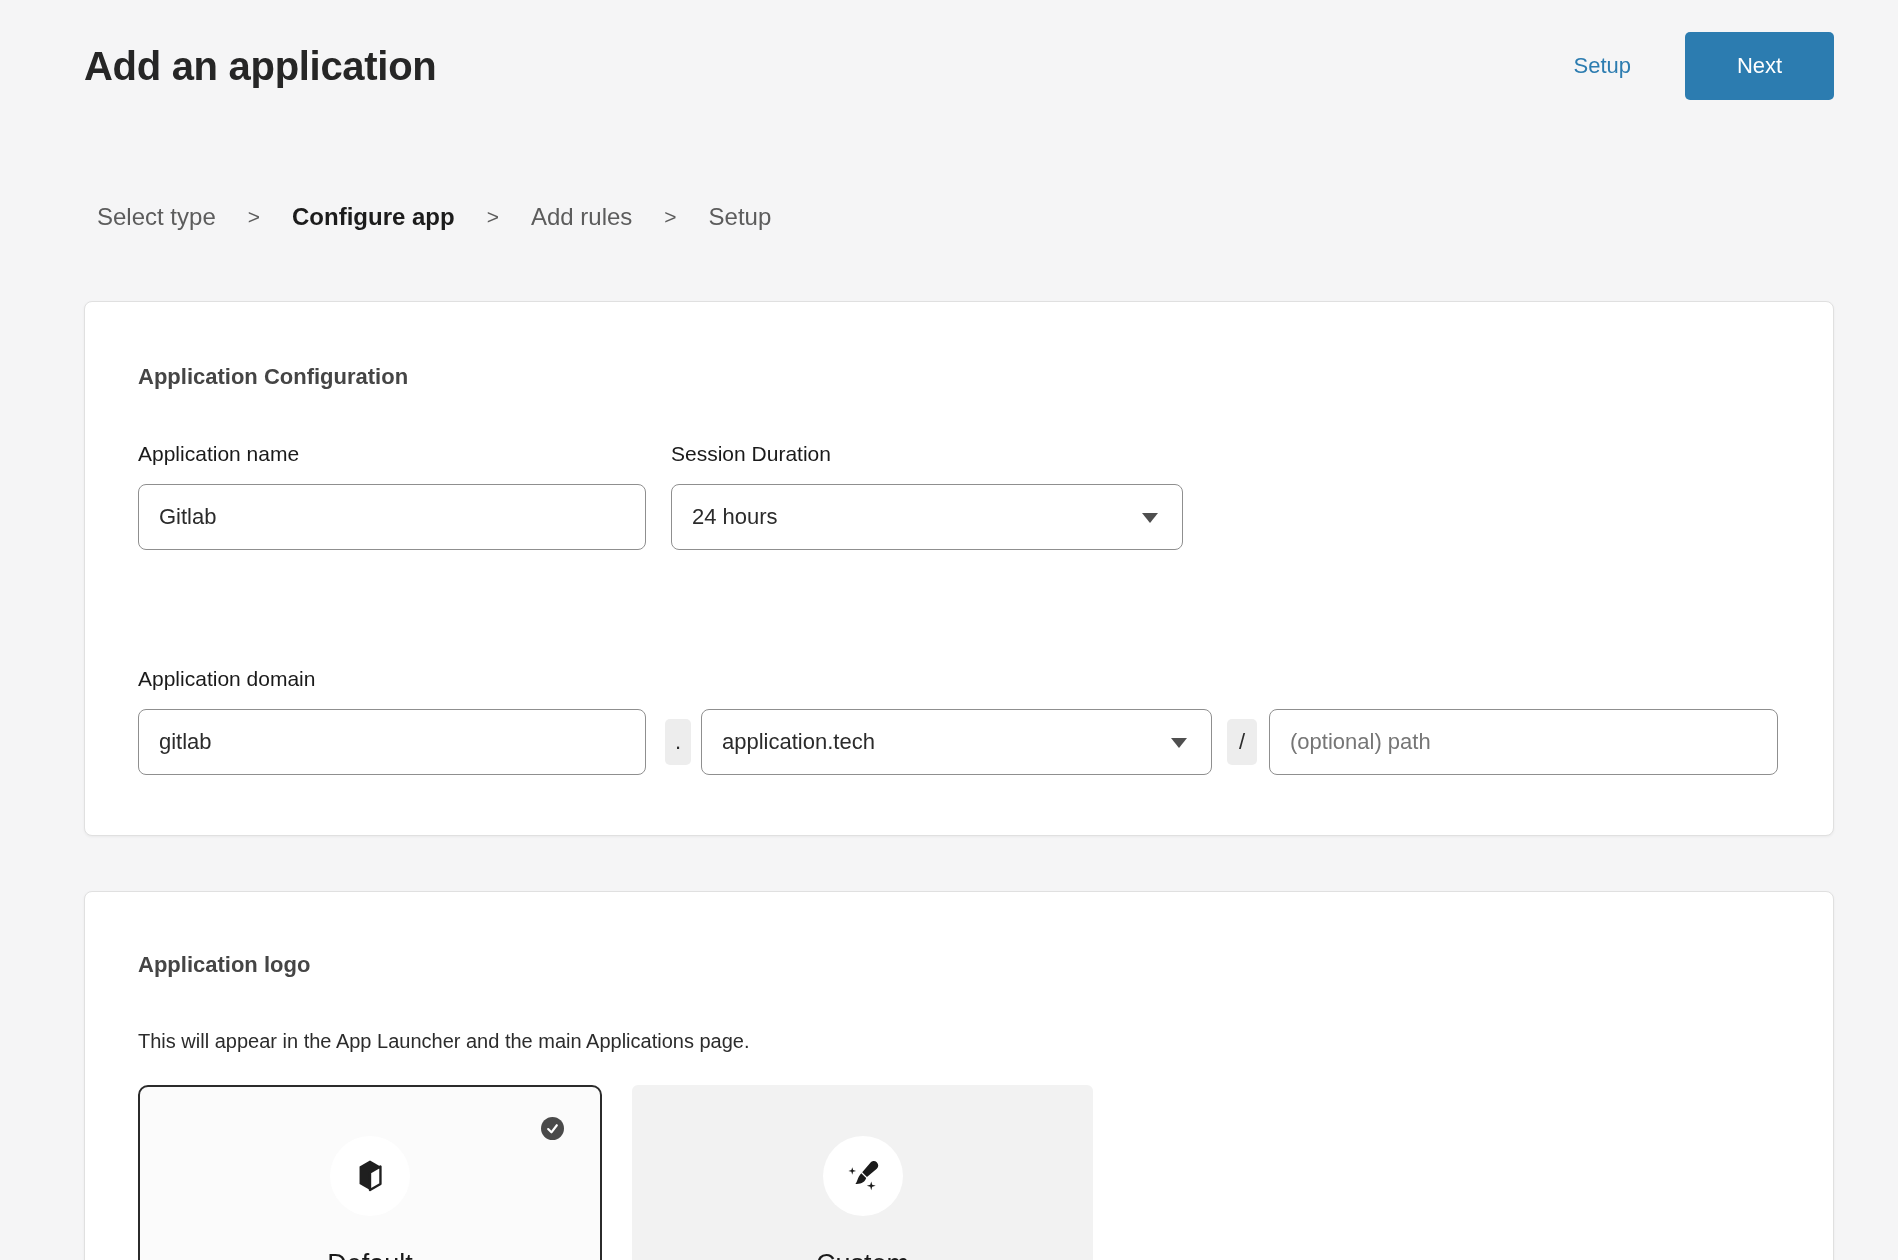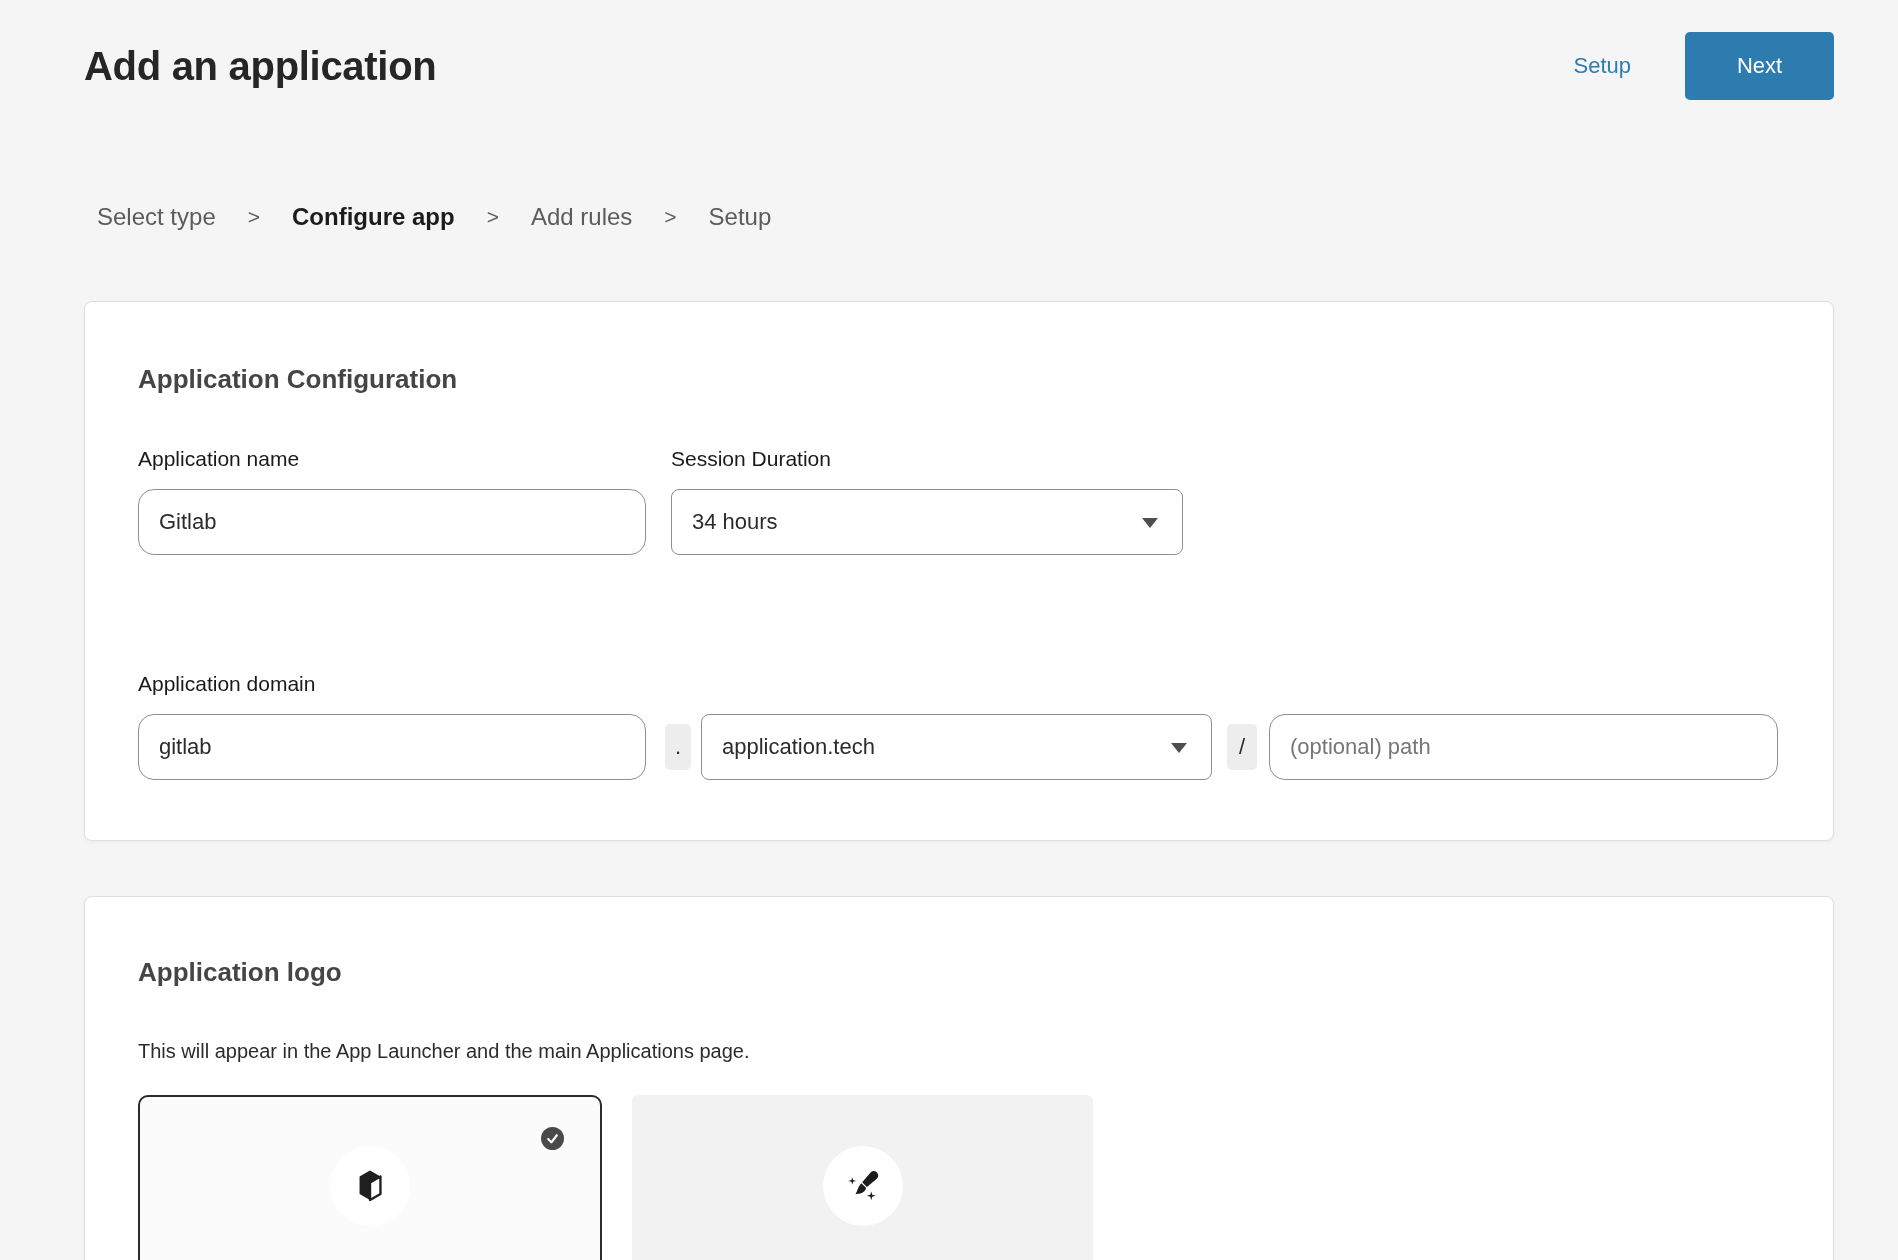--- a/index.html
+++ b/index.html
@@ -43,30 +43,30 @@
   
   .card {
     background: #ffffff;
     border: 1px solid #e0e0e0;
     border-radius: 8px;
     box-shadow: 0 1px 3px rgba(0,0,0,0.05);
   }
   .card-1 { margin-top: 70px; padding: 62px 53px 60px 53px; }
   .card-2 { margin-top: 55px; padding: 60px 53px 60px 53px; height: 560px; }
 
-  .section-heading { margin: 0; font-size: 26px; font-weight: 700; color: #454545; }
+  .section-heading { margin: 0; font-size: 22px; font-weight: 700; color: #454545; }
 
   .fields-row { display: flex; gap: 25px; margin-top: 52px; }
   .field-col-name { width: 508px; }
   .field-col-session { width: 512px; }
   .field-label { font-size: 21px; font-weight: 400; color: #1a1a1a; line-height: 24px; }
 
   .text-input {
     margin-top: 18px; width: 100%; height: 66px;
-    border: 1px solid #8f8f8f; border-radius: 16px;
+    border: 1px solid #8f8f8f; border-radius: 8px;
     padding: 0 20px; font-size: 22px; color: #2b2b2b;
     font-family: inherit; background: #ffffff; outline: none;
   }
   .text-input::placeholder { color: #767676; }
 
   .select-box {
     margin-top: 18px; position: relative; width: 100%; height: 66px;
     border: 1px solid #8f8f8f; border-radius: 8px; background: #ffffff;
     display: flex; align-items: center; padding: 0 52px 0 20px;
     font-size: 22px; color: #2b2b2b; cursor: pointer;
@@ -146,21 +146,21 @@
     <h2 class="section-heading">Application Configuration</h2>
 
     <div class="fields-row">
       <div class="field-col-name">
         <div class="field-label">Application name</div>
         <input class="text-input" type="text" value="Gitlab" style="">
       </div>
       <div class="field-col-session">
         <div class="field-label">Session Duration</div>
         <div class="select-box">
-          <span>34 hours</span>
+          <span>24 hours</span>
           <span class="caret"></span>
         </div>
       </div>
     </div>
 
     <div class="field-label domain-label">Application domain</div>
     <div class="domain-row">
       <input class="text-input subdomain-input" type="text" value="gitlab" style="">
       <span class="sep-chip dot-chip">.</span>
       <div class="select-box domain-select">

